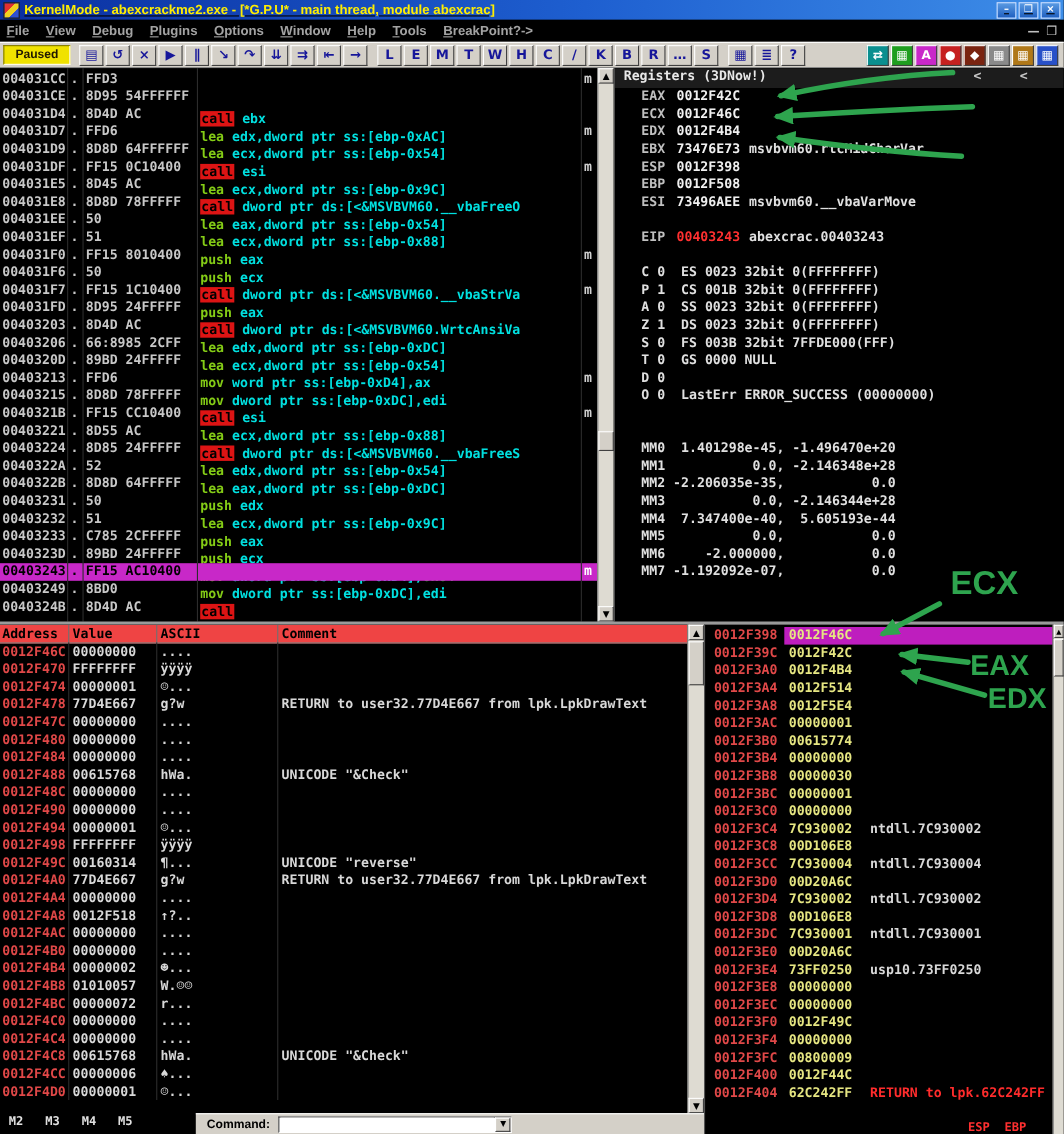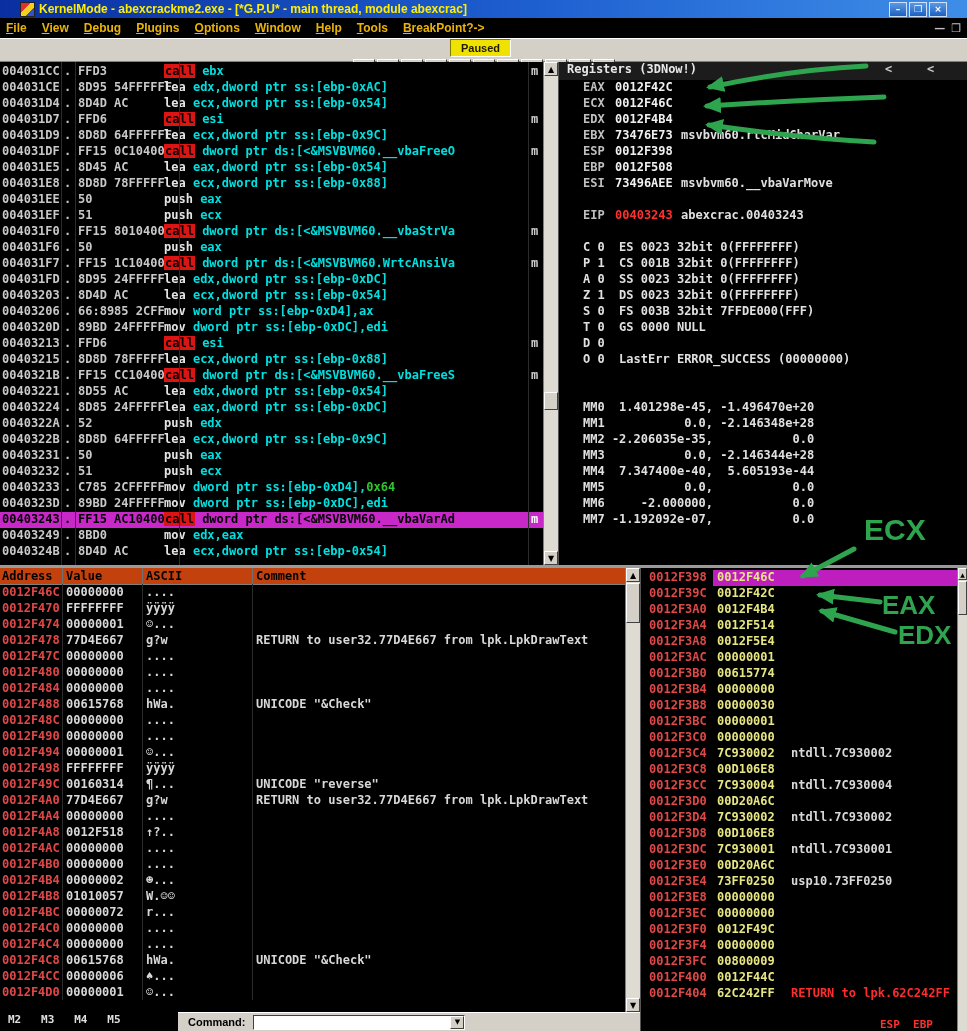--- a/index.html
+++ b/index.html
@@ -2,62 +2,62 @@
 <html><head>
 <meta charset="utf-8">
 <style>
   html,body{margin:0;padding:0;}
   body{width:967px;height:1031px;background:#000;overflow:hidden;position:relative;
        font-family:"DejaVu Sans Mono",monospace;}
 
   
   .titlebar{position:absolute;left:0;top:0;width:967px;height:18px;
     background:linear-gradient(90deg,#0a2fa0,#1e5fd0 55%,#3e8ee8);
-    display:flex;align-items:center;padding:0 20px;box-sizing:border-box;}
+    display:flex;align-items:center;padding:0 3px;box-sizing:border-box;text-decoration:underline;}
   .ticon{width:13px;height:13px;margin-right:4px;flex:none;
     background:linear-gradient(135deg,#e03030 0 38%,#f0d020 38% 66%,#3050d0 66%);border:1px solid #222;}
   .ttext{color:#ffee00;font:bold 12px "Liberation Sans",sans-serif;white-space:nowrap;overflow:hidden;}
   .tbtns{margin-left:auto;display:flex;gap:2px;}
   .tbtn{width:16px;height:13px;background:linear-gradient(#5a9ae2,#1f5fc0);
     border:1px solid #cfe0ff;color:#fff;font:bold 9px "DejaVu Sans",sans-serif;
     display:flex;align-items:center;justify-content:center;}
 
   
   .menubar{position:absolute;left:0;top:18px;width:967px;height:20px;background:#000;
     display:flex;align-items:center;padding:0 6px;box-sizing:border-box;}
-  .mitem{color:#eab308;font:bold 12px "Liberation Sans",sans-serif;margin-right:15px;white-space:nowrap;}
+  .mitem{color:#a3a3a3;font:bold 12px "Liberation Sans",sans-serif;margin-right:15px;white-space:nowrap;}
   .mdibtns{margin-left:auto;display:flex;gap:6px;color:#c0c0c0;font:bold 11px "DejaVu Sans",sans-serif;}
 
   
   .toolbar{position:absolute;left:0;top:38px;width:967px;height:24px;background:#d4d0c8;
     border-top:1px solid #fff;border-bottom:1px solid #808080;display:flex;align-items:center;
-    gap:2px;padding:0 3px;box-sizing:border-box;flex-direction:column;}
+    gap:2px;padding:0 3px;box-sizing:border-box;}
   .paused{background:#f0e200;color:#201800;font:bold 11px "Liberation Sans",sans-serif;
     border:1px solid;border-color:#807800 #fff #fff #807800;padding:2px 10px;margin-right:6px;}
   .tb{width:22px;height:19px;background:#d4d0c8;border:1px solid;border-color:#fff #404040 #404040 #fff;
     display:flex;align-items:center;justify-content:center;font:bold 12px "DejaVu Sans",sans-serif;
     color:#16169a;box-sizing:border-box;flex:none;}
   .tbsep{width:5px;flex:none;}
   .tbgroup{display:flex;gap:2px;}
   .tbright{margin-left:auto;display:flex;gap:2px;padding-right:2px;}
   .tbc{width:20px;height:19px;border:1px solid;border-color:#fff #404040 #404040 #fff;
     display:flex;align-items:center;justify-content:center;font:bold 11px "DejaVu Sans",sans-serif;
     color:#fff;box-sizing:border-box;flex:none;}
 
   
   .disasm{position:absolute;left:0;top:62px;width:543px;height:503px;background:#000;
     overflow:hidden;padding-top:2px;box-sizing:border-box;}
   .drow{height:16px;line-height:16px;position:relative;font:bold 12px "DejaVu Sans Mono",monospace;white-space:pre;}
   .drow span{position:absolute;top:0;}
   .da{left:2px;color:#c8c8c8;}
   .dd{left:64px;color:#c8c8c8;}
   .db{left:78px;color:#c8c8c8;}
-  .di{left:164px;white-space:pre;}
+  .di{left:182px;white-space:pre;margin-top:37px;}
   .di span{position:static;}
-  .mn{color:#e5e5e5;}
+  .mn{color:#84cc16;}
   .mncall{background:#dd1414;color:#000;padding:0 1px;}
   .ops{color:#00e0e0;}
   .imm{color:#2cc82c;}
   .dcm{left:531px;color:#d0d0d0;}
   .drow.hl{background:#c828c8;}
   .drow.hl .da,.drow.hl .dd,.drow.hl .db,.drow.hl .ops{color:#000;}
   .drow.hl .dcm{color:#fff;}
   .dsep{position:absolute;top:62px;width:1px;height:503px;background:#2c2c2c;}
 
   
@@ -81,21 +81,21 @@
   .sbtn.top{top:0;}
   .sbtn.bottom{bottom:0;}
   .sthumb{position:absolute;left:0;width:100%;background:#d4d0c8;
     border:1px solid;border-color:#fff #404040 #404040 #fff;box-sizing:border-box;}
 
   
   .hsplit{position:absolute;left:0;top:565px;width:967px;height:3px;background:#9a9a9a;}
 
   
   .dump{position:absolute;left:0;top:568px;width:625px;height:444px;background:#000;overflow:hidden;}
-  .dumphead{height:16px;background:#c2410c;position:relative;
+  .dumphead{height:16px;background:#ef4444;position:relative;
     font:bold 12px "DejaVu Sans Mono",monospace;color:#000;border-bottom:1px solid #808080;}
   .dumphead span{position:absolute;top:0;line-height:16px;}
   .dh0{left:2px;}.dh1{left:66px;}.dh2{left:146px;}.dh3{left:256px;}
   .dhsep{position:absolute;top:0;width:1px;height:16px;background:#707070;}
   .durow{height:16px;line-height:16px;position:relative;font:bold 12px "DejaVu Sans Mono",monospace;white-space:pre;}
   .durow span{position:absolute;top:0;}
   .du0{left:2px;color:#e04848;}
   .du1{left:66px;color:#d8d8d8;}
   .du2{left:146px;color:#d8d8d8;}
   .du3{left:256px;color:#d8d8d8;}

